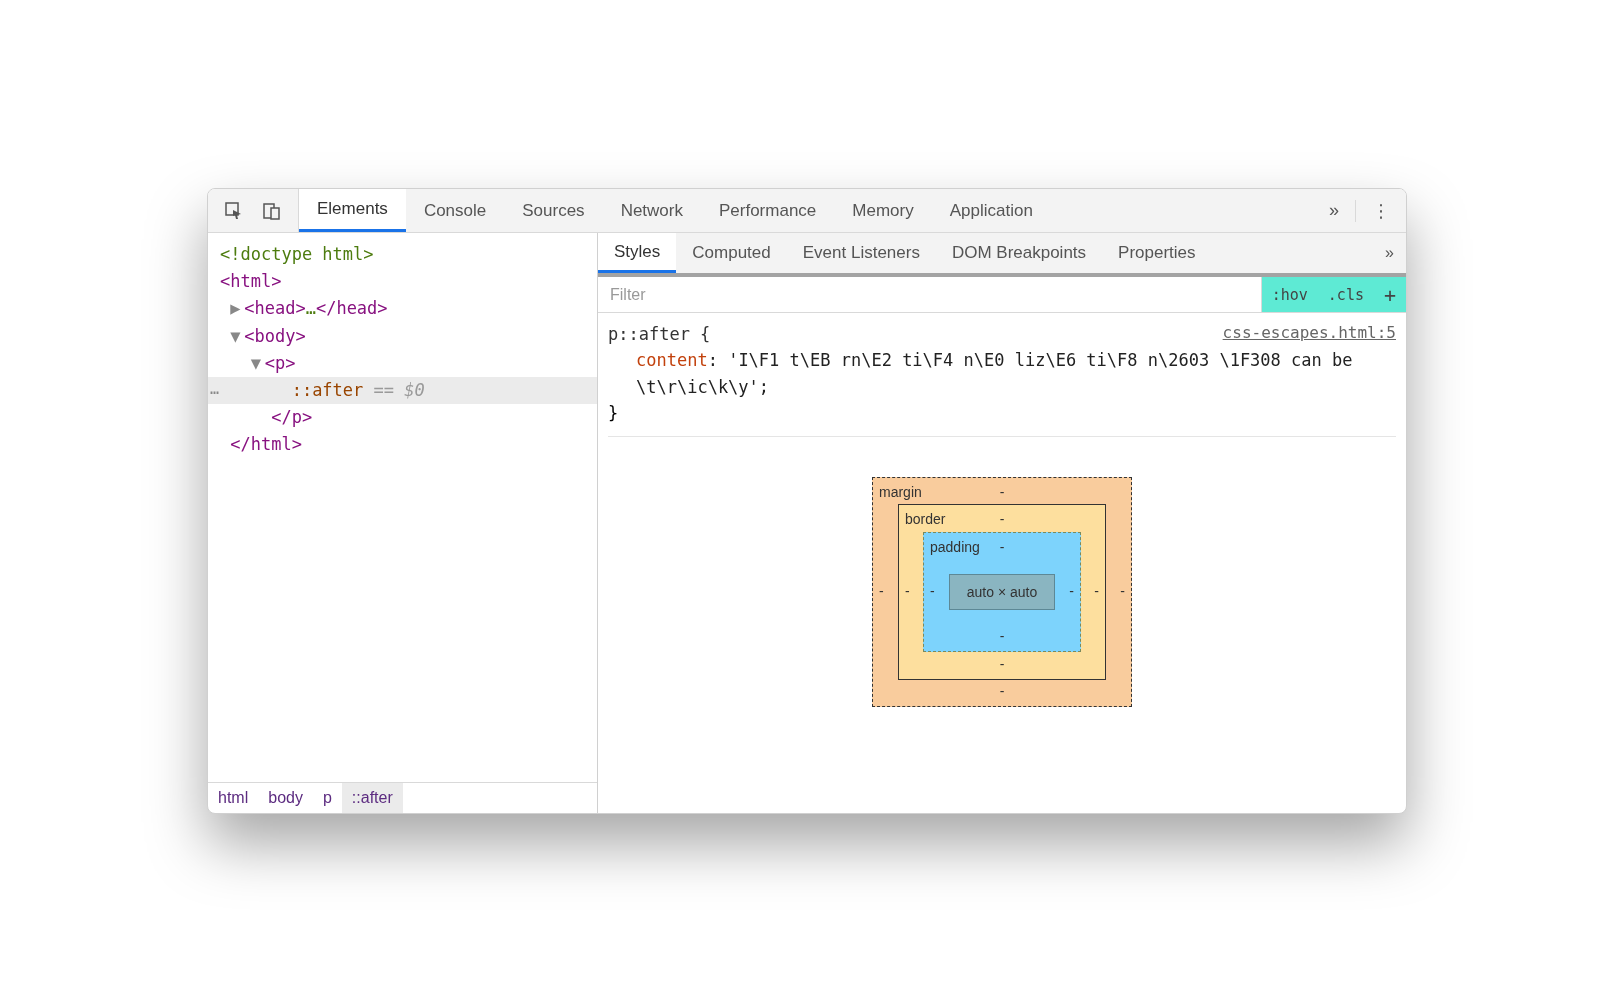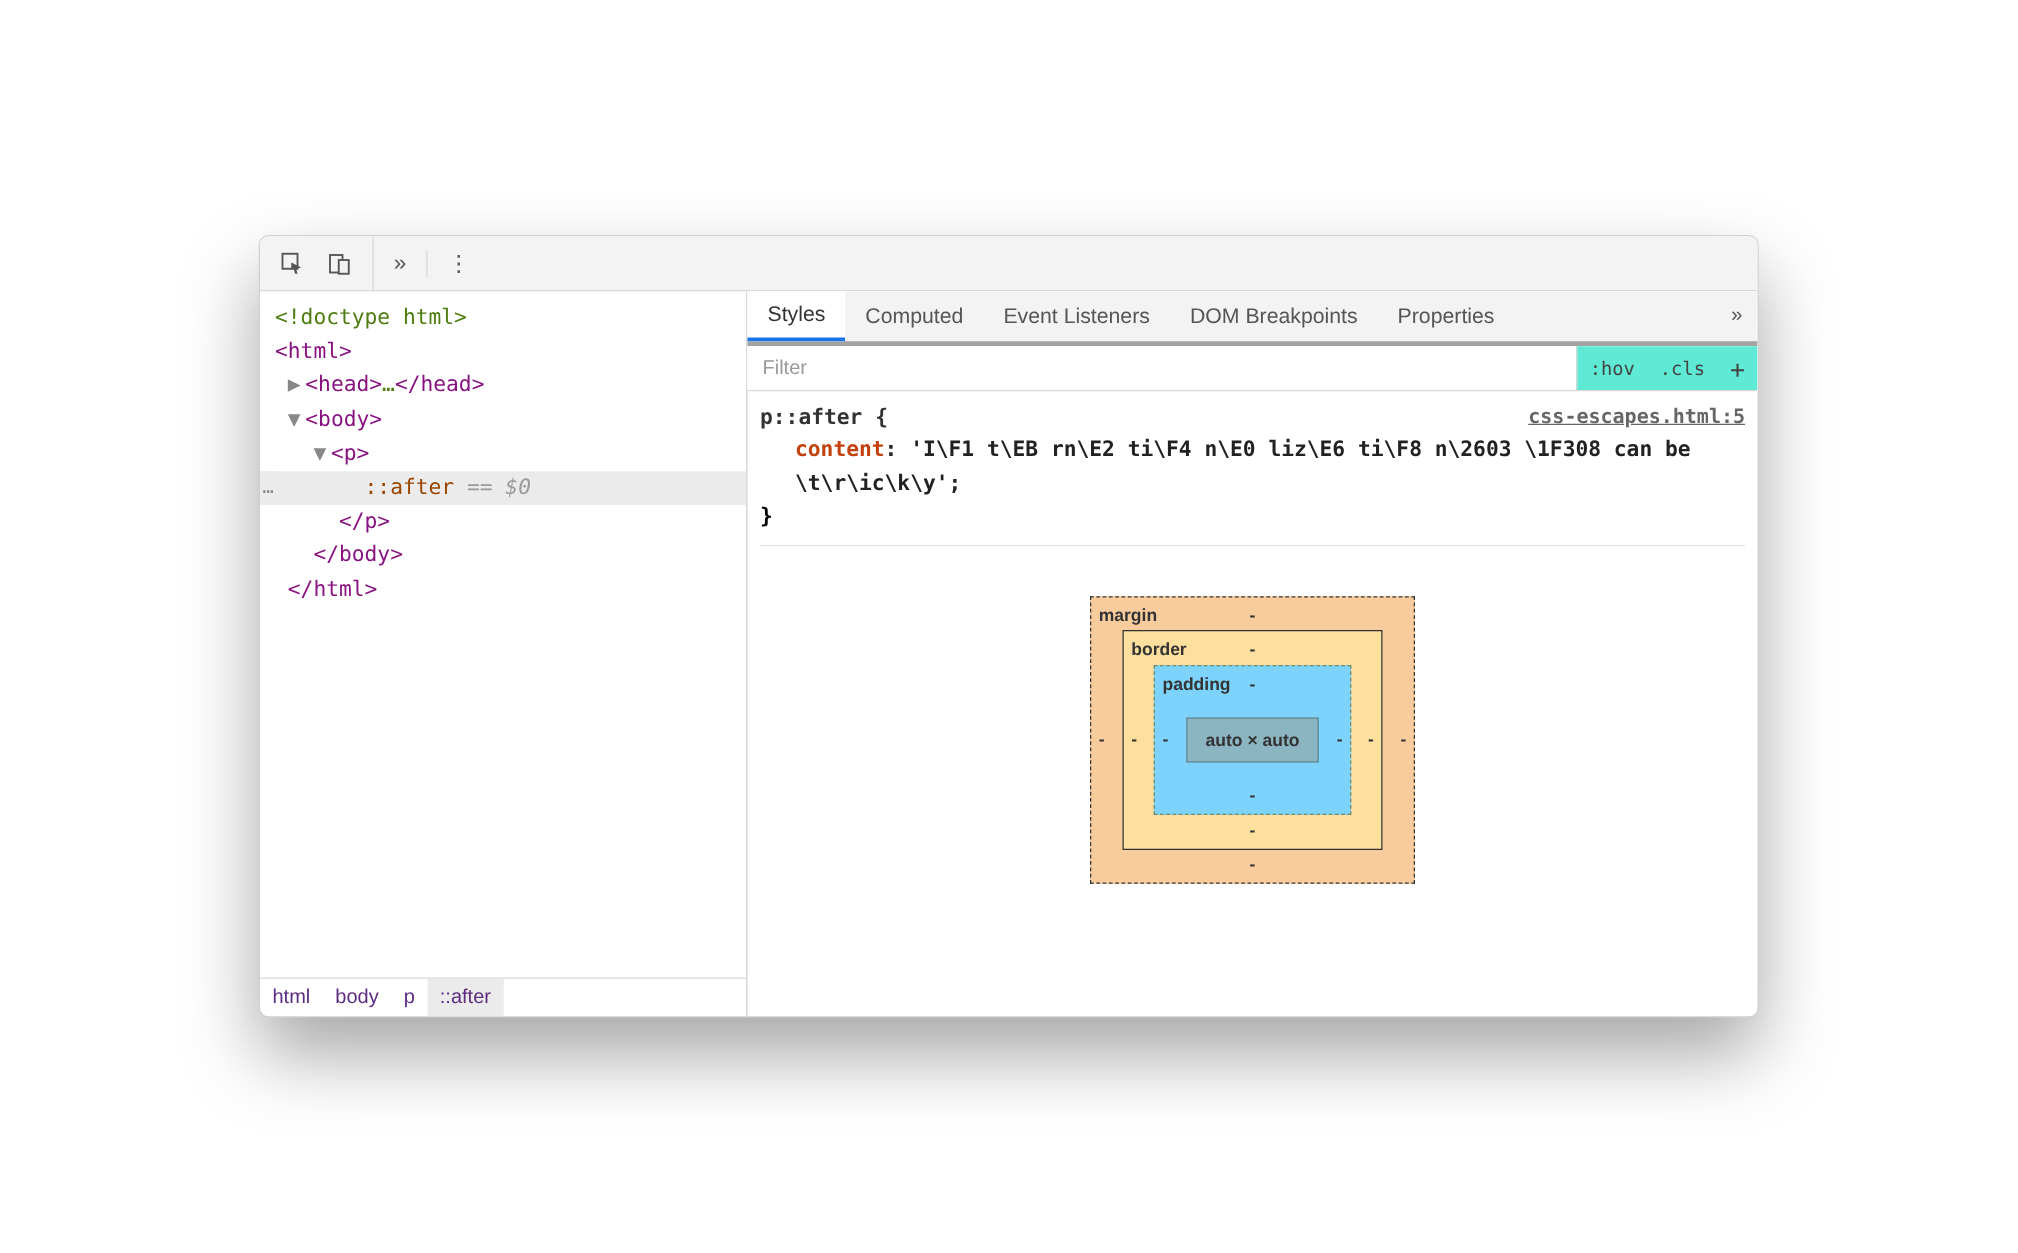--- a/index.html
+++ b/index.html
@@ -80,21 +80,21 @@
 .sub-tabs { display:flex; align-items:center; height:44px; border-bottom:4px solid #a3a3a3; background:#f3f3f3; }
 .sub-tab { padding:0 16px; font-size:17px; color:#555; cursor:pointer; height:100%; display:flex; align-items:center; }
 .sub-tab.active { color:#333; border-bottom:3px solid #1a73e8; background:#fff; }
 .sub-right { margin-left:auto; display:flex; align-items:center; color:#555; padding-right:12px; }
 .filter-row { display:flex; align-items:center; border-bottom:1px solid #d9d9d9; height:36px; background:#fff; }
 .filter-input { flex:1; border:none; padding:0 12px; font-size:16px; color:#333; outline:none; height:100%; }
 .filter-input::placeholder { color:#999; }
 .filter-tools { display:flex; align-items:center; border-left:1px solid #d9d9d9; height:100%; background:#5eead4; }
 .ft { padding:0 10px; font-family:Menlo,monospace; font-size:15px; color:#444; cursor:pointer; height:100%; display:flex; align-items:center; }
 .ft.plus { font-size:20px; }
-.styles-body { flex:1; padding:8px 10px; font-family:Menlo,monospace; font-size:17px; line-height:1.55; position:relative; overflow:auto;font-weight:bold; }
+.styles-body { flex:1; padding:8px 10px; font-family:Menlo,monospace; font-size:17px; line-height:1.55; position:relative; overflow:auto; }
 .rule-header { display:flex; justify-content:space-between; }
 .rule-sel { color:#333; }
 .rule-src { color:#666; text-decoration:underline; font-size:16px; cursor:pointer; }
 .prop { padding-left:28px; color:#222; }
 .prop .pname { color:#c2410c; }
 .prop .pval { color:#222; }
 .boxmodel-wrap { display:flex; justify-content:center; border-top:1px solid #e5e5e5; padding:40px 0 60px 0; margin-top:10px; }
 .bm { position:relative; font-family:-apple-system, sans-serif; font-size:14px; color:#333; }
 .bm-box { position:relative; display:flex; align-items:center; justify-content:center; }
 .bm-label { position:absolute; top:4px; left:6px; font-size:14px; }
@@ -122,37 +122,45 @@
             <path d="M9 9 L17 13 L13 14 L14 18 L12 18 L11 14 L9 15 Z" fill="#555"></path>
           </svg>
       </div>
       <div class="icon-btn">
         <svg width="20" height="20" viewBox="0 0 20 20">
             <rect x="2" y="3" width="10" height="14" fill="none" stroke="#555" stroke-width="1.5"></rect>
             <rect x="9" y="7" width="8" height="11" fill="#f3f3f3" stroke="#555" stroke-width="1.5"></rect>
           </svg>
       </div>
     </div>
+    <div class="main-tabs">
+      <div class="main-tab active">Elements</div>
+      <div class="main-tab">Console</div>
+      <div class="main-tab">Sources</div>
+      <div class="main-tab">Network</div>
+      <div class="main-tab">Performance</div>
+      <div class="main-tab">Memory</div>
+      <div class="main-tab">Application</div>
+    </div>
     <div class="tb-right">
       <div class="chevrons">»</div>
       <div class="kebab">⋮</div>
     </div>
   </div>
 
   <div class="content">
     <div class="left-pane">
       <div class="dom-tree">
         <div class="dom-line"><span class="gray">&lt;!doctype html&gt;</span></div>
         <div class="dom-line"><span class="tag">&lt;html&gt;</span></div>
         <div class="dom-line"> <span class="arrow">▶</span><span class="tag">&lt;head&gt;</span><span class="gray">…</span><span class="tag">&lt;/head&gt;</span></div>
         <div class="dom-line"> <span class="arrow">▼</span><span class="tag">&lt;body&gt;</span></div>
         <div class="dom-line">   <span class="arrow">▼</span><span class="tag">&lt;p&gt;</span></div>
         <div class="dom-line sel">       <span class="pseudo">::after</span> <span class="eq0">== $0</span></div>
         <div class="dom-line">     <span class="tag">&lt;/p&gt;</span></div>
-        <div class="dom-line">   <span class="tag">&lt;/body&gt;</span></div>
         <div class="dom-line"> <span class="tag">&lt;/html&gt;</span></div>
       </div>
       <div class="crumbs">
         <div class="crumb">html</div>
         <div class="crumb">body</div>
         <div class="crumb">p</div>
         <div class="crumb active">::after</div>
       </div>
     </div>
 

